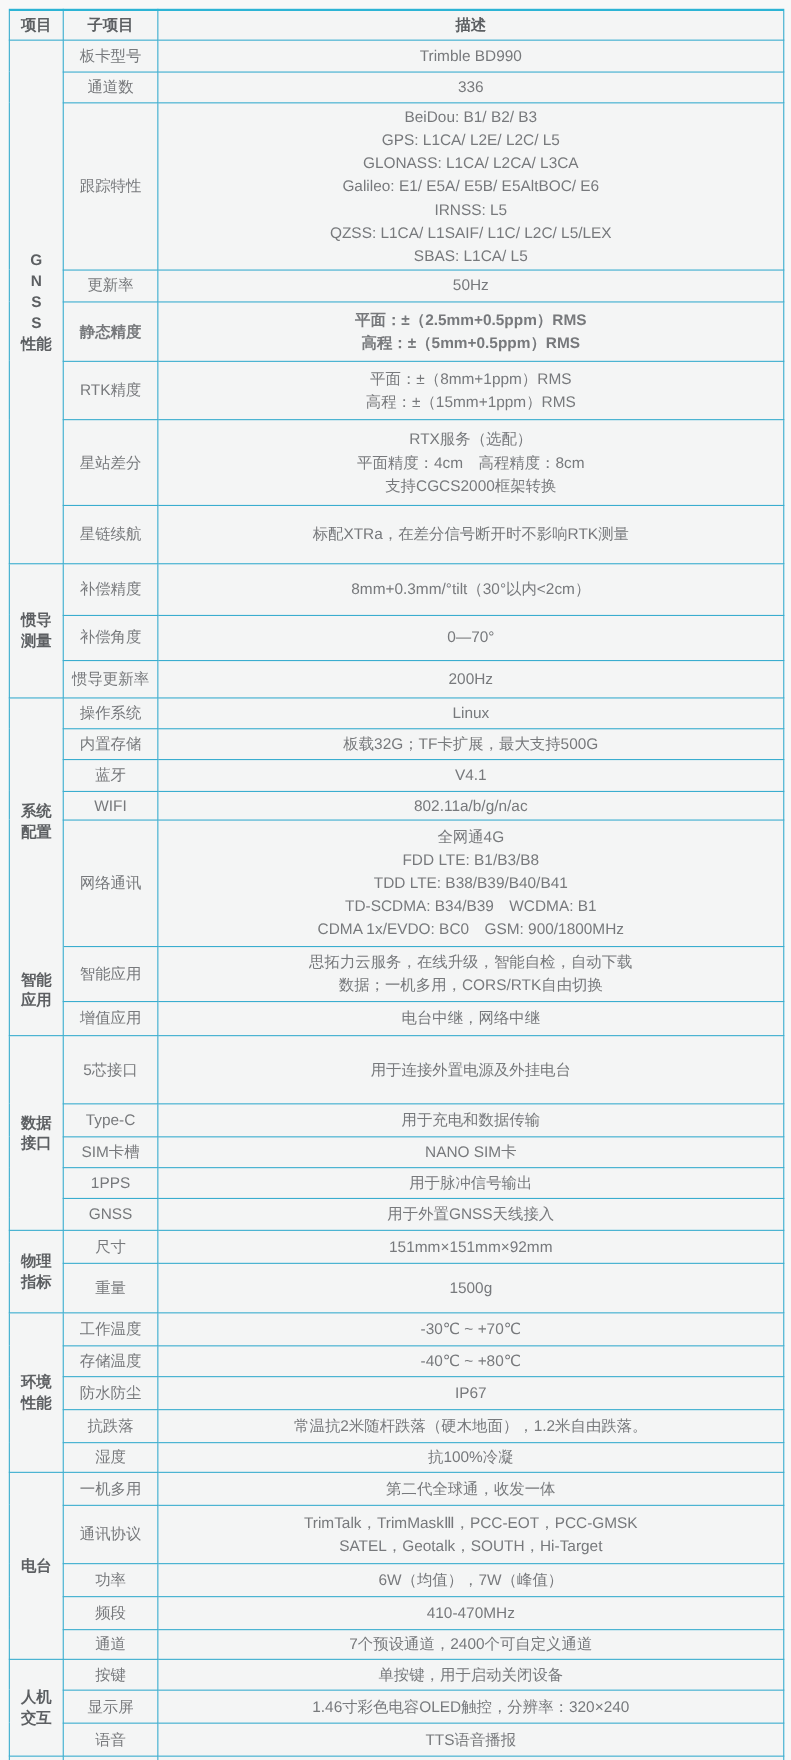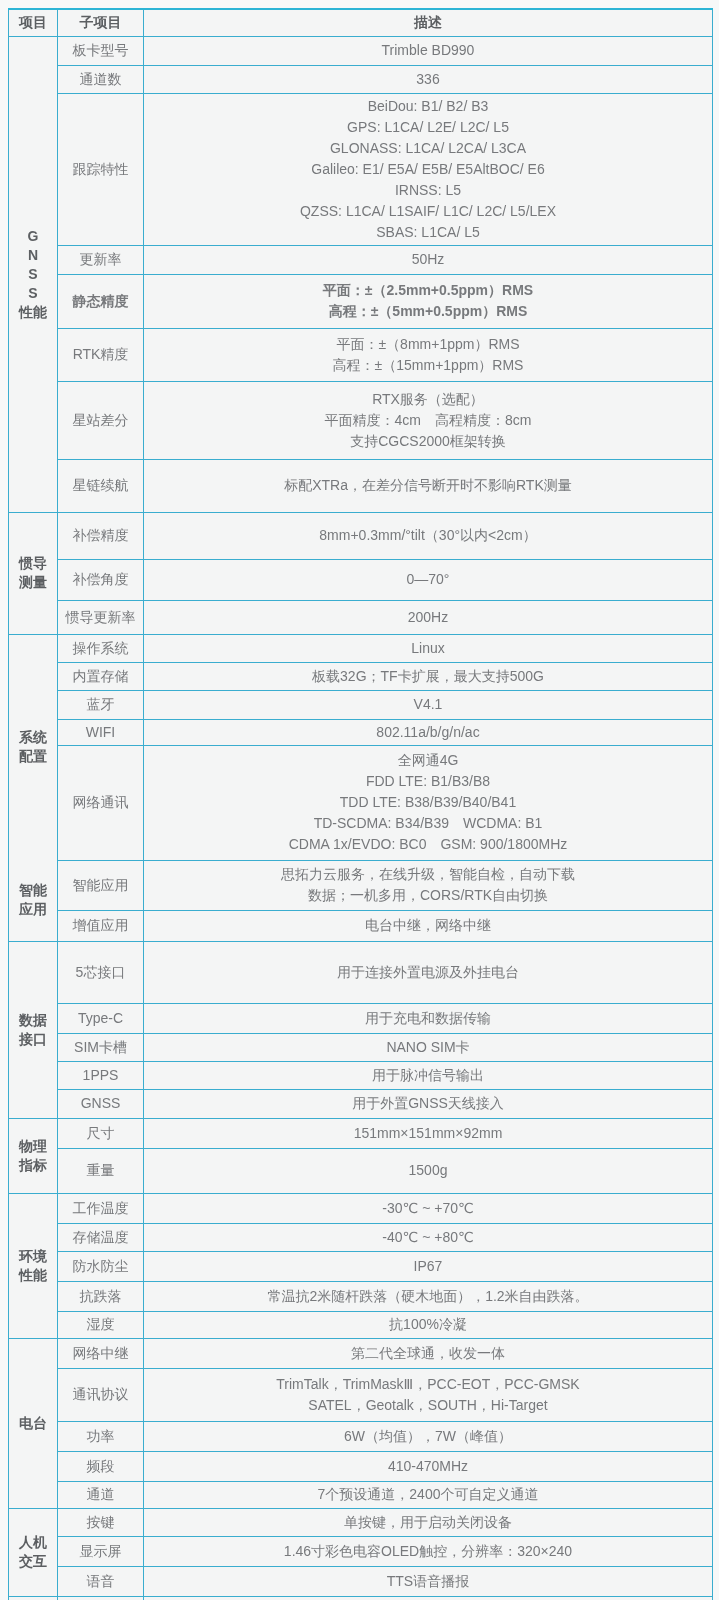--- a/index.html
+++ b/index.html
@@ -283,21 +283,21 @@
         <tr style="height: 27px; margin-left: 20px;">
           <td class="sub">湿度</td>
           <td class="desc">
             <div>抗100%冷凝</div>
           </td>
         </tr>
         <tr style="height: 30px;">
           <td class="cat" rowspan="5">
             <div>电台</div>
           </td>
-          <td class="sub">网络中继</td>
+          <td class="sub">一机多用</td>
           <td class="desc">
             <div>第二代全球通，收发一体</div>
           </td>
         </tr>
         <tr style="height: 53px;">
           <td class="sub">通讯协议</td>
           <td class="desc">
             <div>TrimTalk，TrimMaskⅢ，PCC-EOT，PCC-GMSK</div>
             <div>SATEL，Geotalk，SOUTH，Hi-Target</div>
           </td>

